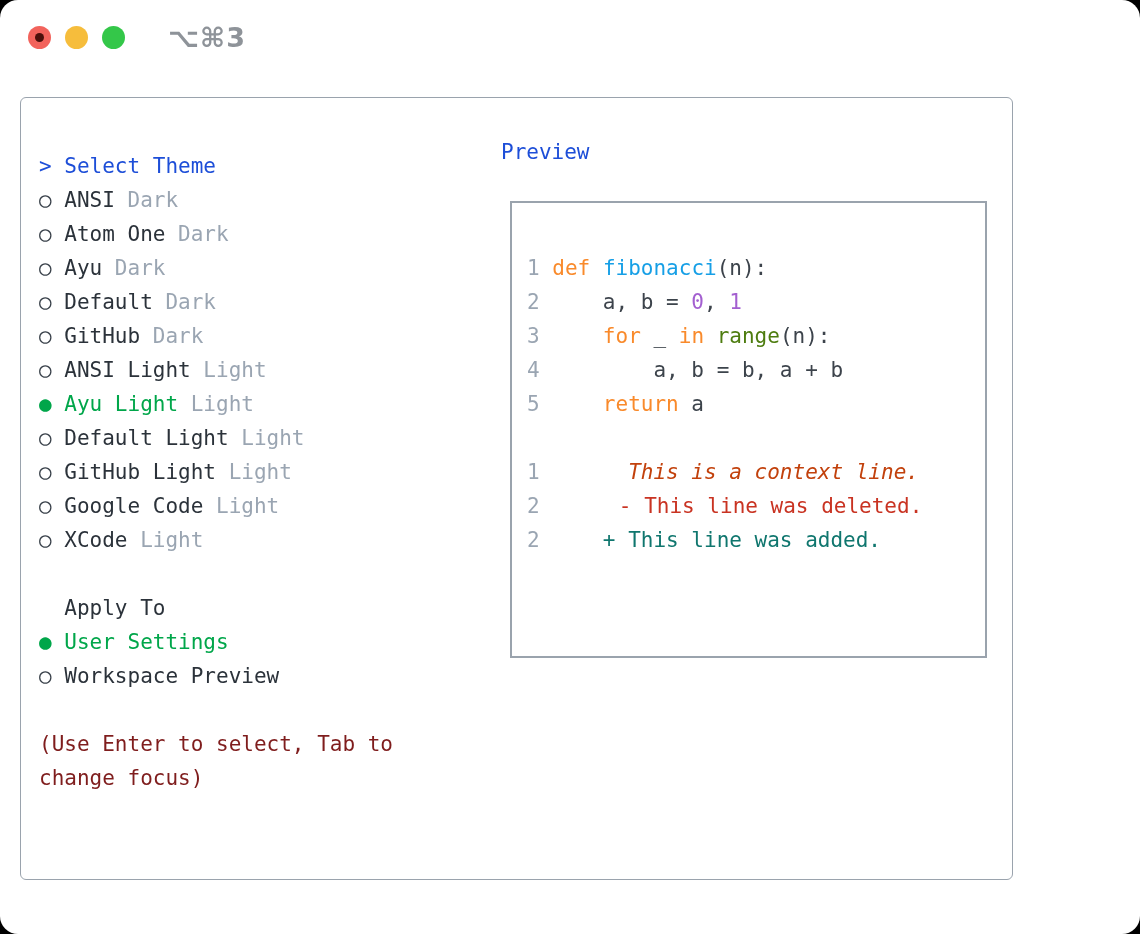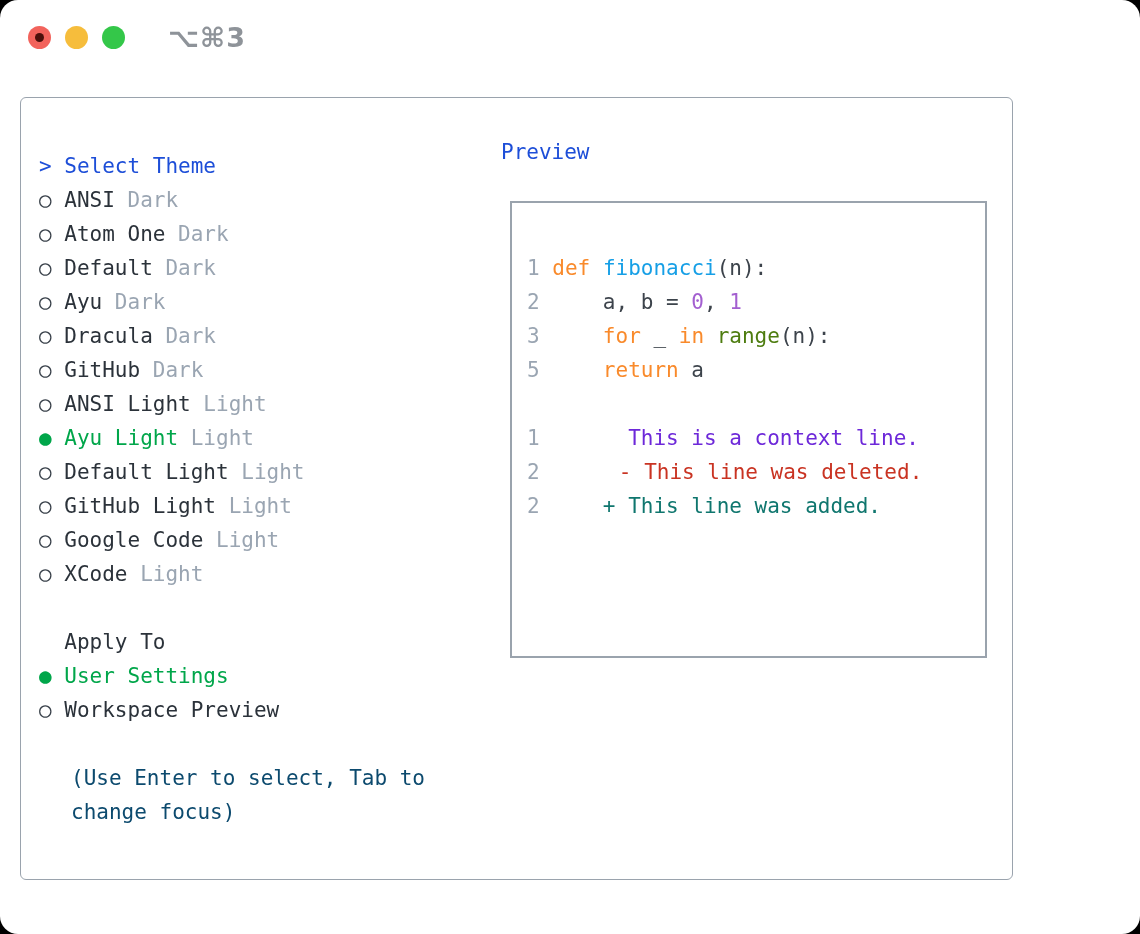--- a/index.html
+++ b/index.html
@@ -35,38 +35,38 @@
   .mono-line { white-space:pre; font-size:21px; line-height:34px; color:#2b323a; }
   .bold { font-weight:normal; color:#1d4ed8; }
 
   
   .left-col { position:absolute; left:18px; top:51px; width:450px; }
   .marker { display:inline-block; width:2ch; }
   .row .marker { color:#3a424b; }
   .variant { margin-left:1ch; color:#9aa5b2;text-align:right; }
   .row.selected .marker, .row.selected .opt-name { color:#00a64a; }
   .spacer { height:34px; }
-  .hint { width:420px; white-space:normal; color:#0c4a6e;margin-left:32px; }
+  .hint { width:420px; white-space:normal; color:#7f1d1d; }
 
   
   .preview-title { position:absolute; left:480px; top:37px;text-align:center; }
   .preview-box {
     position:absolute; left:489px; top:103px; width:477px; height:457px;
     border:2px solid #9aa3ad; background:#fff; overflow:hidden;
   }
   .code { padding:48px 0 0 15px; }
   .lnum { display:inline-block; width:2ch; color:#9aa5b2; }
 
   
   .tok-txt { color:#3c434b; }
   .tok-kw  { color:#f98a2b; }
   .tok-fn  { color:#169fe6; }
   .tok-call{ color:#4d7c0f; }
   .tok-num { color:#a35fd0; }
-  .tok-ctx { color:#6d28d9; }
+  .tok-ctx { color:#c2410c;font-style:italic; }
   .tok-del { color:#c93322;margin-left:16px; }
   .tok-add { color:#0f766e;margin-top:20px; }
 </style>
 </head>
 <body>
 
 <div class="window">
 
   <div class="titlebar">
     <div class="lights">
@@ -82,23 +82,22 @@
   <div class="panel">
 
     <div class="left-col">
 
       <div class="mono-line bold"><span class="marker">&gt;</span><span>Select Theme</span></div>
 
       <div>
 
       <div class="mono-line row unselected"><span class="marker">○</span><span class="opt-name">ANSI</span><span class="variant">Dark</span></div>
           <div class="mono-line row unselected"><span class="marker">○</span><span class="opt-name">Atom One</span><span class="variant">Dark</span></div>
+          <div class="mono-line row unselected"><span class="marker">○</span><span class="opt-name">Ayu</span><span class="variant">Dark</span></div>
           <div class="mono-line row unselected"><span class="marker">○</span><span class="opt-name">Default</span><span class="variant">Dark</span></div>
-          <div class="mono-line row unselected"><span class="marker">○</span><span class="opt-name">Ayu</span><span class="variant">Dark</span></div>
-          <div class="mono-line row unselected"><span class="marker">○</span><span class="opt-name">Dracula</span><span class="variant">Dark</span></div>
           <div class="mono-line row unselected"><span class="marker">○</span><span class="opt-name">GitHub</span><span class="variant">Dark</span></div>
           <div class="mono-line row unselected"><span class="marker">○</span><span class="opt-name">ANSI Light</span><span class="variant">Light</span></div>
           <div class="mono-line row selected"><span class="marker">●</span><span class="opt-name">Ayu Light</span><span class="variant">Light</span></div>
           <div class="mono-line row unselected"><span class="marker">○</span><span class="opt-name">Default Light</span><span class="variant">Light</span></div>
           <div class="mono-line row unselected"><span class="marker">○</span><span class="opt-name">GitHub Light</span><span class="variant">Light</span></div>
           <div class="mono-line row unselected"><span class="marker">○</span><span class="opt-name">Google Code</span><span class="variant">Light</span></div>
           <div class="mono-line row unselected"><span class="marker">○</span><span class="opt-name">XCode</span><span class="variant">Light</span></div>
         </div>
 
       <div class="spacer"></div>
@@ -117,20 +116,21 @@
     </div>
 
     <div class="mono-line bold preview-title">Preview</div>
 
     <div class="preview-box">
       <div class="code">
 
       <div class="mono-line code-line"><span class="lnum">1</span><span><span class="tok-kw">def</span><span class="tok-txt"> </span><span class="tok-fn">fibonacci</span><span class="tok-txt">(n):</span></span></div>
           <div class="mono-line code-line"><span class="lnum">2</span><span><span class="tok-txt">    a, b = </span><span class="tok-num">0</span><span class="tok-txt">, </span><span class="tok-num">1</span></span></div>
           <div class="mono-line code-line"><span class="lnum">3</span><span><span class="tok-txt">    </span><span class="tok-kw">for</span><span class="tok-txt"> _ </span><span class="tok-kw">in</span><span class="tok-txt"> </span><span class="tok-call">range</span><span class="tok-txt">(n):</span></span></div>
+          <div class="mono-line code-line"><span class="lnum">4</span><span><span class="tok-txt">        a, b = b, a + b</span></span></div>
           <div class="mono-line code-line"><span class="lnum">5</span><span><span class="tok-txt">    </span><span class="tok-kw">return</span><span class="tok-txt"> a</span></span></div>
           <div class="mono-line code-line"><span class="lnum"></span><span></span></div>
           <div class="mono-line code-line"><span class="lnum">1</span><span><span class="tok-ctx">      This is a context line.</span></span></div>
           <div class="mono-line code-line"><span class="lnum">2</span><span><span class="tok-txt">    </span><span class="tok-del">- This line was deleted.</span></span></div>
           <div class="mono-line code-line"><span class="lnum">2</span><span><span class="tok-txt">    </span><span class="tok-add">+ This line was added.</span></span></div>
         </div>
     </div>
 
   </div>
 </div>

